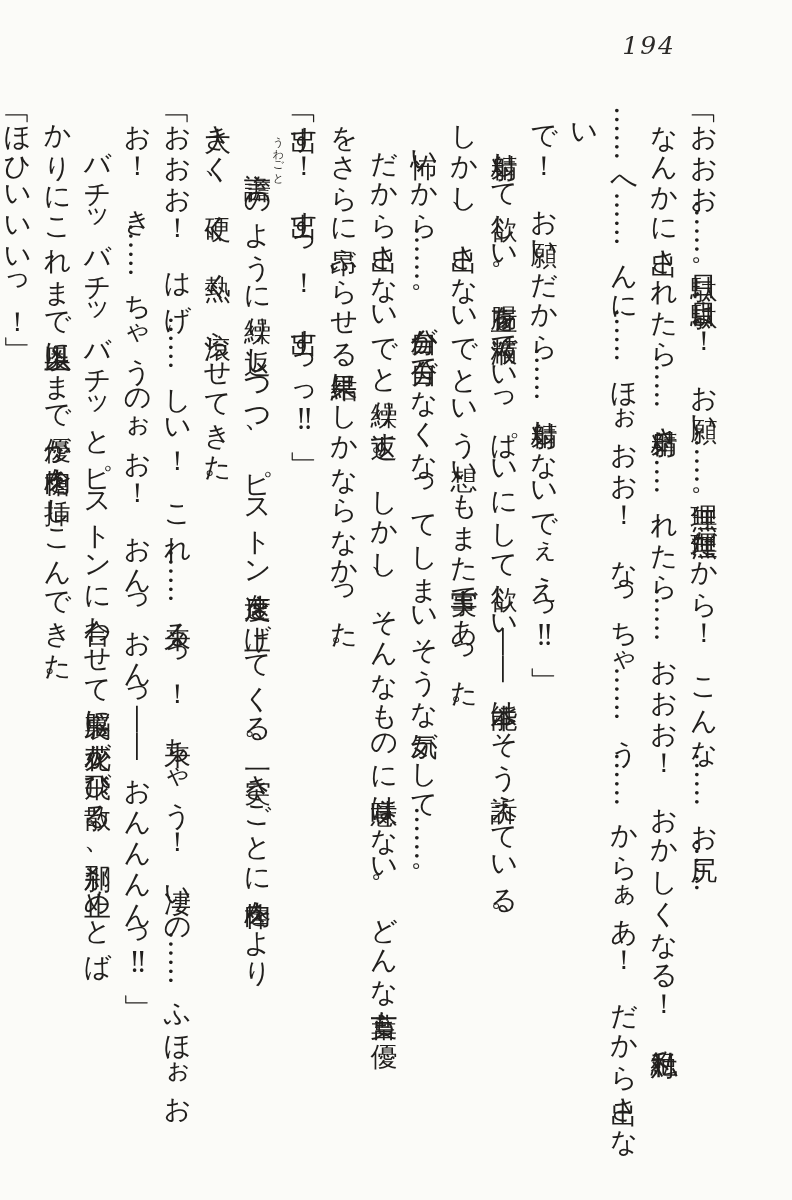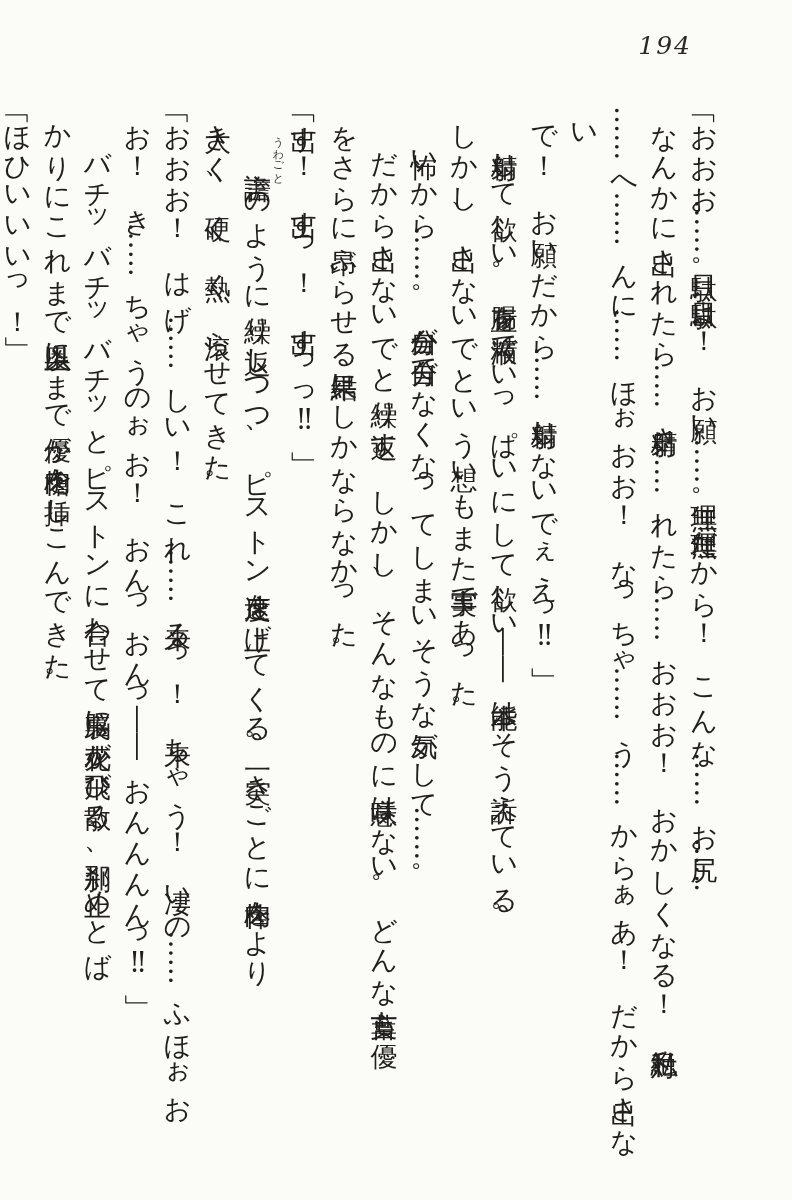--- a/index.html
+++ b/index.html
@@ -15,21 +15,21 @@
     font-family: "DejaVu Serif", "Liberation Serif", serif;
     color: #211f1d;
   }
   .page {
     position: absolute;
     inset: 0;
   }
   .page-number {
     position: absolute;
     top: 31px;
-    right: 100px;
+    right: 116px;
     font-size: 25px;
     font-style: italic;
     letter-spacing: 2px;
     color: #2b2927;
   }
   .text-block {
     position: absolute;
     top: 106px;
     right: 68px;
     height: 1040px;

